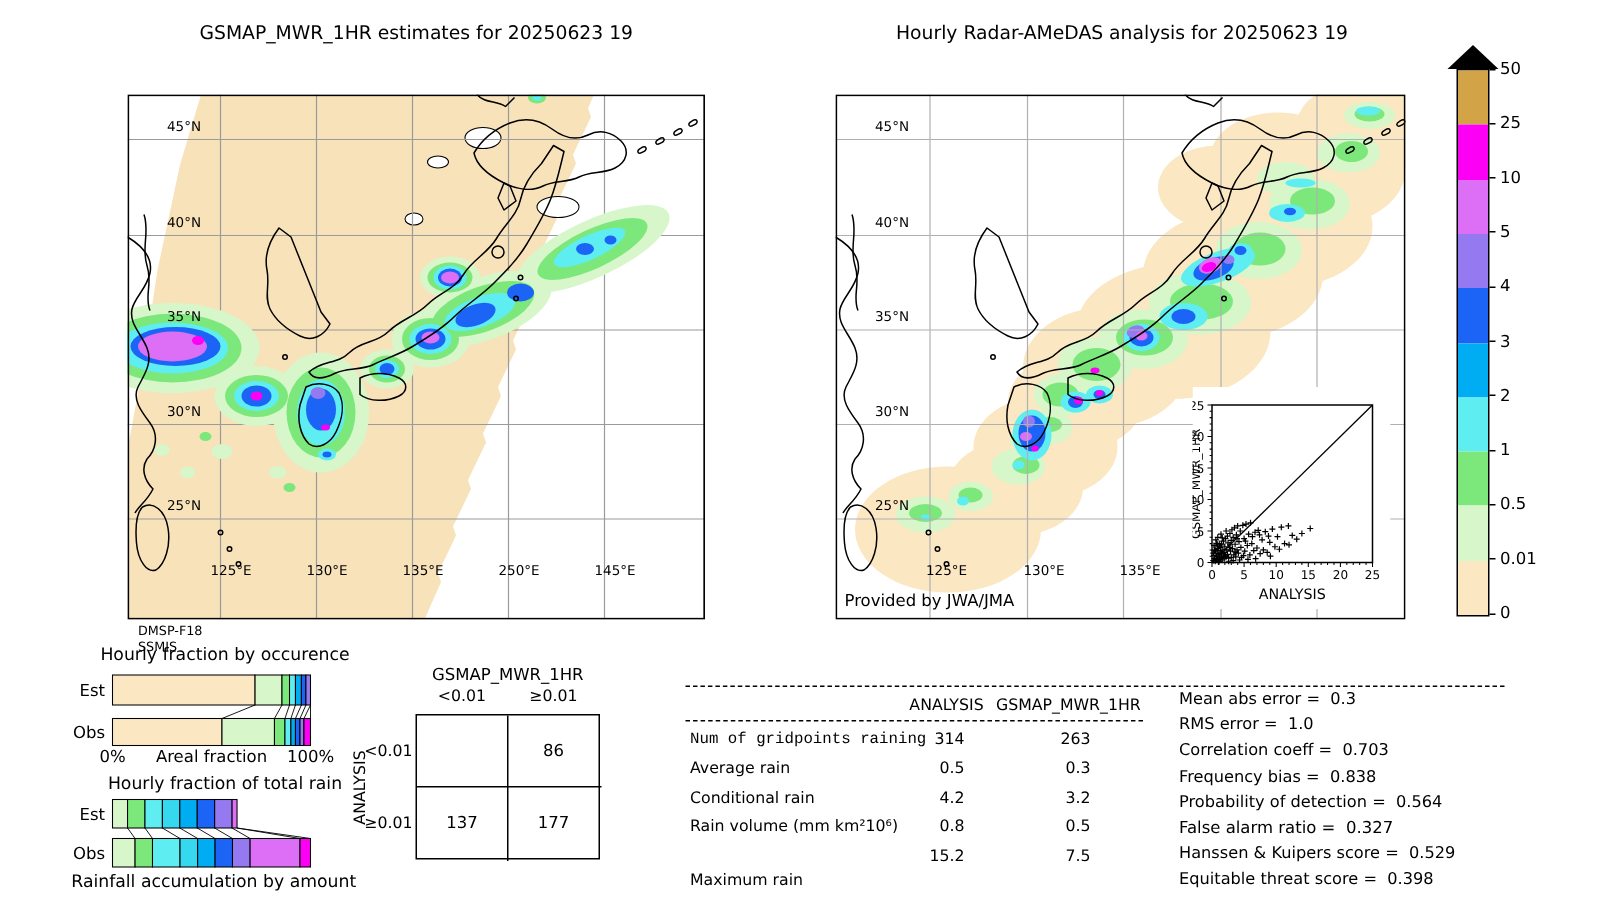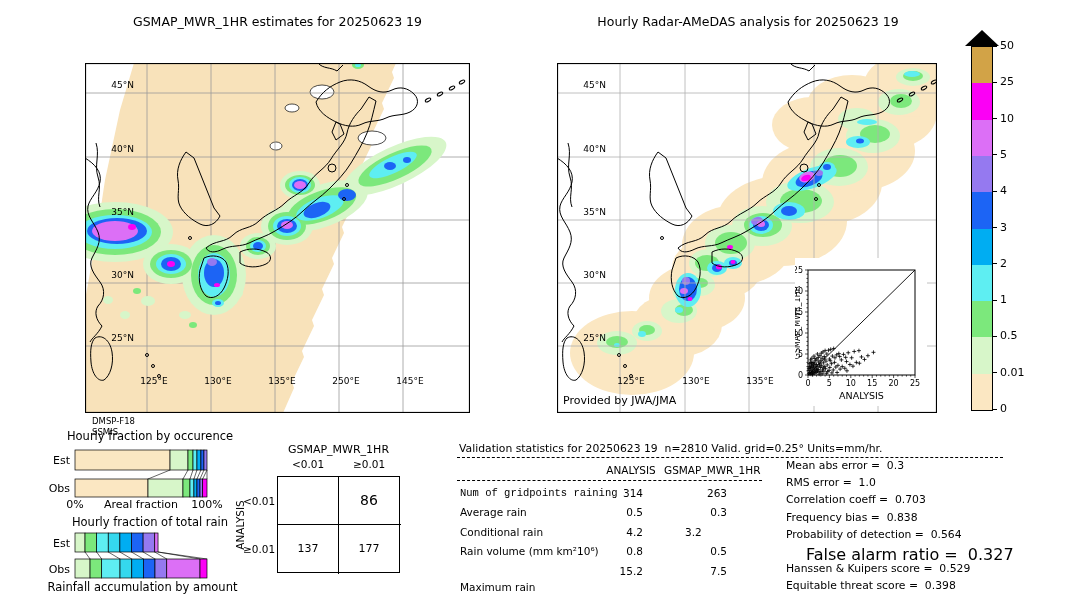--- a/index.html
+++ b/index.html
@@ -430,54 +430,53 @@
 
   <div class="abs ctr" style="left:277px;top:443px;width:123px;font-size:11px;">GSMAP_MWR_1HR</div>
   <div class="abs ctr" style="left:282px;top:458px;width:52px;font-size:10.5px;">&lt;0.01</div>
   <div class="abs ctr" style="left:343px;top:458px;width:52px;font-size:10.5px;">≥0.01</div>
   <div class="abs" style="left:240px;top:525px;transform:translate(-50%,-50%) rotate(-90deg);font-size:10.5px;">ANALYSIS</div>
   <div class="abs" style="left:259px;top:501px;transform:translate(-50%,-50%);font-size:10.5px;">&lt;0.01</div>
   <div class="abs" style="left:259px;top:549px;transform:translate(-50%,-50%);font-size:10.5px;">≥0.01</div>
   <div class="abs" style="left:277px;top:476px;width:123px;height:97px;border:1.4px solid #000;box-sizing:border-box;">
     <div class="abs" style="left:60px;top:0;width:0;height:97px;border-left:1.2px solid #000;"></div>
     <div class="abs" style="left:0;top:47px;width:123px;height:0;border-top:1.2px solid #000;"></div>
-    <div class="abs ctr" style="left:61px;top:0;width:60px;height:47px;line-height:47px;font-size:14px;">86</div>
+    <div class="abs ctr" style="left:61px;top:0;width:60px;height:47px;line-height:47px;font-size:11px;">86</div>
     <div class="abs ctr" style="left:0;top:48px;width:60px;height:47px;line-height:47px;font-size:11px;">137</div>
     <div class="abs ctr" style="left:61px;top:48px;width:60px;height:47px;line-height:47px;font-size:11px;">177</div>
   </div>
 
-  <div class="abs pre" style="left:459px;top:442px;font-size:10.8px;">Validation statistics for 20250623 19  n=2810 Valid. grid=0.25° Units=mm/hr.</div>
   <div class="dash" style="left:457px;top:457px;width:546px;"></div>
   <div class="abs ctr" style="left:596px;top:464px;width:70px;font-size:10.5px;">ANALYSIS</div>
   <div class="abs ctr" style="left:664px;top:464px;width:96px;font-size:10.5px;">GSMAP_MWR_1HR</div>
   <div class="dash" style="left:457px;top:480px;width:305px;"></div>
   <div id="vrows">
       <div style="position: absolute; left: 460px; top: 487px; font-size: 10.5px; font-family: Liberation Mono, monospace;">Num of gridpoints raining</div>
       <div style="position: absolute; left: 598px; top: 487px; width: 45px; text-align: right; font-size: 10.5px;">314</div>
       <div style="position: absolute; left: 685px; top: 487px; width: 42px; text-align: right; font-size: 10.5px;">263</div>
       <div style="position: absolute; left: 460px; top: 506.4px; font-size: 10.5px;">Average rain</div>
       <div style="position: absolute; left: 598px; top: 506.4px; width: 45px; text-align: right; font-size: 10.5px;">0.5</div>
       <div style="position: absolute; left: 685px; top: 506.4px; width: 42px; text-align: right; font-size: 10.5px;">0.3</div>
       <div style="position: absolute; left: 460px; top: 525.8px; font-size: 10.5px;">Conditional rain</div>
       <div style="position: absolute; left: 598px; top: 525.8px; width: 45px; text-align: right; font-size: 10.5px;">4.2</div>
-      <div style="position: absolute; left: 685px; top: 525.8px; width: 42px; font-size: 10.5px;">3.2</div>
+      <div style="position: absolute; left: 685px; top: 525.8px; width: 42px; text-align: right; font-size: 10.5px;">3.2</div>
       <div style="position: absolute; left: 460px; top: 545.2px; font-size: 10.5px;">Rain volume (mm km²10⁶)</div>
       <div style="position: absolute; left: 598px; top: 545.2px; width: 45px; text-align: right; font-size: 10.5px;">0.8</div>
       <div style="position: absolute; left: 685px; top: 545.2px; width: 42px; text-align: right; font-size: 10.5px;">0.5</div>
       <div style="position: absolute; left: 460px; top: 564.6px; font-size: 10.5px; margin-top: 16px;">Maximum rain</div>
       <div style="position: absolute; left: 598px; top: 564.6px; width: 45px; text-align: right; font-size: 10.5px;">15.2</div>
       <div style="position: absolute; left: 685px; top: 564.6px; width: 42px; text-align: right; font-size: 10.5px;">7.5</div>
     </div>
   <div id="vstats">
       <div style="position: absolute; left: 786px; top: 459px; font-size: 10.8px; white-space: pre;"><span>Mean abs error</span><span> =  </span><span>0.3</span></div>
       <div style="position: absolute; left: 786px; top: 476.2px; font-size: 10.8px; white-space: pre;"><span>RMS error</span><span> =  </span><span>1.0</span></div>
       <div style="position: absolute; left: 786px; top: 493.4px; font-size: 10.8px; white-space: pre;"><span>Correlation coeff</span><span> =  </span><span>0.703</span></div>
       <div style="position: absolute; left: 786px; top: 510.6px; font-size: 10.8px; white-space: pre;"><span>Frequency bias</span><span> =  </span><span>0.838</span></div>
       <div style="position: absolute; left: 786px; top: 527.8px; font-size: 10.8px; white-space: pre;"><span>Probability of detection</span><span> =  </span><span>0.564</span></div>
-      <div style="position: absolute; left: 786px; top: 545px; font-size: 16px; white-space: pre; margin-left: 20px;"><span>False alarm ratio</span><span> =  </span><span>0.327</span></div>
+      <div style="position: absolute; left: 786px; top: 545px; font-size: 11px; white-space: pre;"><span>False alarm ratio</span><span> =  </span><span>0.327</span></div>
       <div style="position: absolute; left: 786px; top: 562.2px; font-size: 10.8px; white-space: pre;"><span>Hanssen &amp; Kuipers score</span><span> =  </span><span>0.529</span></div>
       <div style="position: absolute; left: 786px; top: 579.4px; font-size: 10.8px; white-space: pre;"><span>Equitable threat score</span><span> =  </span><span>0.398</span></div>
     </div>
 
   <div id="maplabels">
       <div style="position: absolute; left: 104px; top: 80px; width: 30px; text-align: right; font-size: 9px;">45°N</div>
       <div style="position: absolute; left: 576px; top: 80px; width: 30px; text-align: right; font-size: 9px;">45°N</div>
       <div style="position: absolute; left: 104px; top: 144px; width: 30px; text-align: right; font-size: 9px;">40°N</div>
       <div style="position: absolute; left: 576px; top: 144px; width: 30px; text-align: right; font-size: 9px;">40°N</div>
       <div style="position: absolute; left: 104px; top: 207px; width: 30px; text-align: right; font-size: 9px;">35°N</div>

